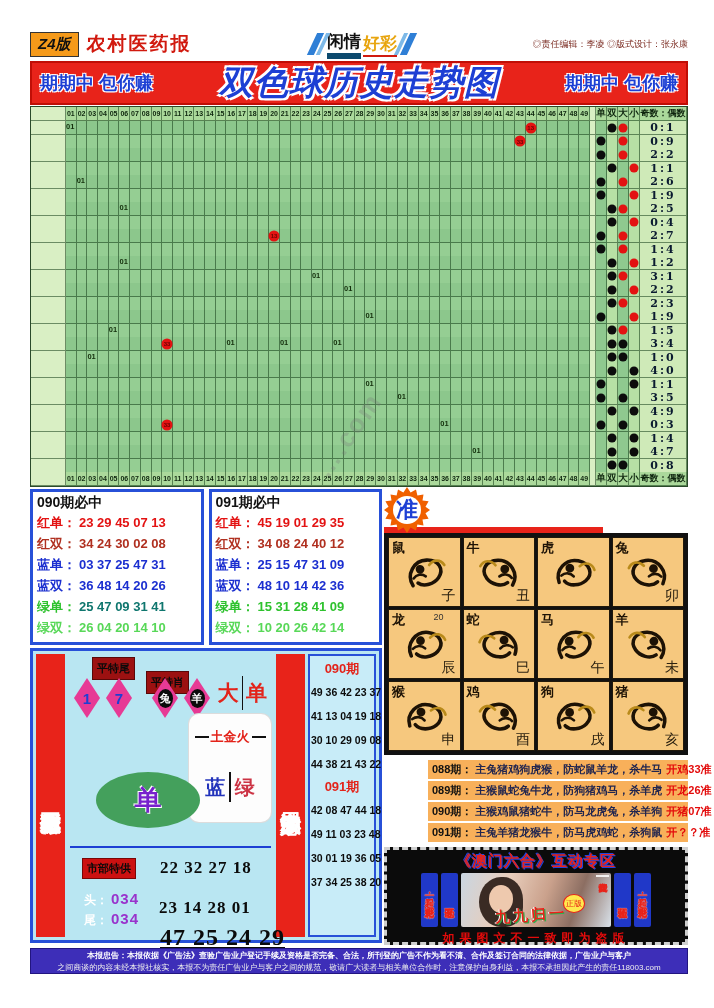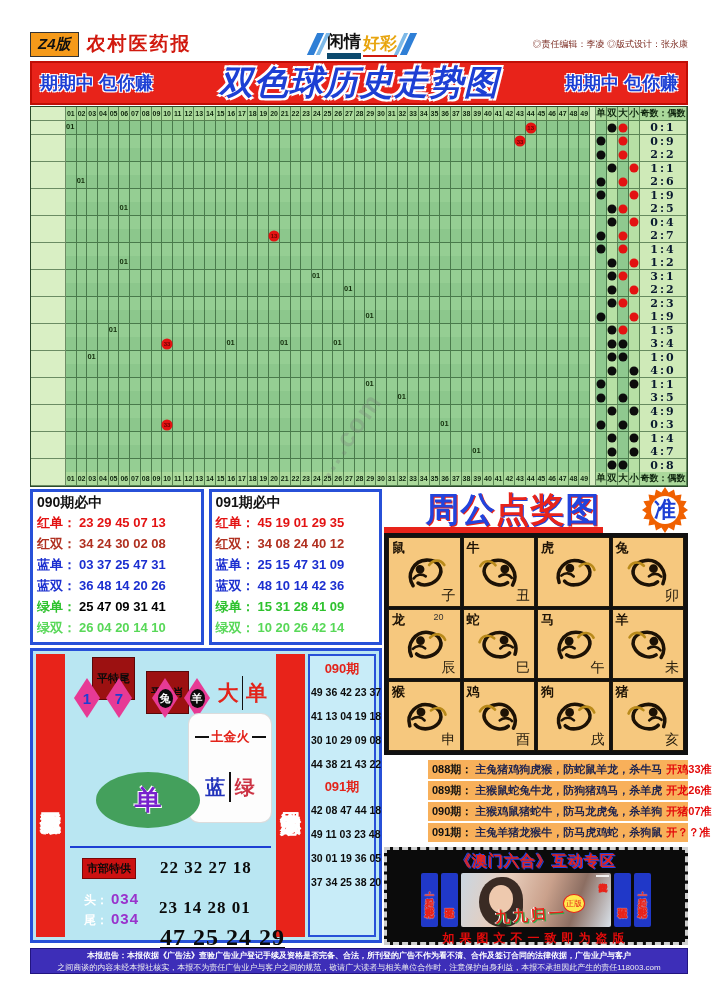--- a/index.html
+++ b/index.html
@@ -128,21 +128,21 @@
     letter-spacing:5px; margin-top:3px; }
 
   
   .qxc { position:absolute; left:30px; top:648px; width:352px; height:295px;
     background:#b9e6f2; border:3px solid #2750d8; display:flex; gap:3px; padding:3px; }
   .rban { width:29px; background:#e8231a; color:#fff; font-weight:bold; font-size:21px;
     writing-mode:vertical-rl; text-orientation:upright; display:flex; align-items:center;
     justify-content:center; text-align:center; font-family:"Liberation Serif", serif; }
   .qcenter { width:206px; position:relative; }
   .tagbox { position:absolute; background:#9c1111; color:#0a0a0a; font-weight:bold;
-    font-size:11px; padding:13px 4px; border:1px solid #5a0808; }
+    font-size:11px; padding:3px 4px; border:1px solid #5a0808; }
   .diam { position:absolute; width:26px; height:40px; background:#e73a95;
     clip-path:polygon(50% 0,100% 50%,50% 100%,0 50%); display:flex; align-items:center;
     justify-content:center; }
   .diam .dn { color:#1d3fd4; font-weight:bold; font-size:15px; }
   .diam .dz { background:#0b0b0b; color:#fff; font-size:11px; font-weight:bold;
     border-radius:50%; padding:2px 2px; }
   .dadan { position:absolute; font-size:21px; font-weight:bold; color:#e3231a;
     display:flex; align-items:center; }
   .dadan .vline { width:1.5px; height:34px; background:#111; margin:0 3px; }
   .whitebox { position:absolute; background:#fdfdfd; border-radius:10px; width:82px;
@@ -1981,38 +1981,37 @@
   <div class="wm" style="left:300px; top:420px;">….com</div>
   <div class="wm" style="left:210px; top:580px;">….com</div>
 
   <div class="mid" id="pboxes">
       <div class="pbox">
         <div class="ptitle">090期必中</div>
         <div class="prow"><span class="plabel" style="color: rgb(227, 18, 18);">红单：</span><span style="color: rgb(227, 18, 18);">23 29 45 07 13</span></div>
         <div class="prow"><span class="plabel" style="color: rgb(176, 48, 32);">红双：</span><span style="color: rgb(176, 48, 32);">34 24 30 02 08</span></div>
         <div class="prow"><span class="plabel" style="color: rgb(27, 47, 208);">蓝单：</span><span style="color: rgb(27, 47, 208);">03 37 25 47 31</span></div>
         <div class="prow"><span class="plabel" style="color: rgb(27, 47, 208);">蓝双：</span><span style="color: rgb(27, 47, 208);">36 48 14 20 26</span></div>
-        <div class="prow"><span class="plabel" style="color: rgb(46, 194, 46);">绿单：</span><span style="color: #000000; margin-top: 24px;">25 47 09 31 41</span></div>
+        <div class="prow"><span class="plabel" style="color: rgb(46, 194, 46);">绿单：</span><span style="color: #0f766e; margin-top: 24px;">25 47 09 31 41</span></div>
         <div class="prow"><span class="plabel" style="color: rgb(88, 216, 88);">绿双：</span><span style="color: rgb(88, 216, 88);">26 04 20 14 10</span></div>
       </div>
       <div class="pbox">
         <div class="ptitle">091期必中</div>
         <div class="prow"><span class="plabel" style="color: rgb(227, 18, 18);">红单：</span><span style="color: rgb(227, 18, 18);">45 19 01 29 35</span></div>
         <div class="prow"><span class="plabel" style="color: rgb(176, 48, 32);">红双：</span><span style="color: rgb(176, 48, 32);">34 08 24 40 12</span></div>
         <div class="prow"><span class="plabel" style="color: rgb(27, 47, 208);">蓝单：</span><span style="color: rgb(27, 47, 208);">25 15 47 31 09</span></div>
         <div class="prow"><span class="plabel" style="color: rgb(27, 47, 208);">蓝双：</span><span style="color: rgb(27, 47, 208);">48 10 14 42 36</span></div>
         <div class="prow"><span class="plabel" style="color: rgb(46, 194, 46);">绿单：</span><span style="color: rgb(46, 194, 46);">15 31 28 41 09</span></div>
         <div class="prow"><span class="plabel" style="color: rgb(88, 216, 88);">绿双：</span><span style="color: rgb(88, 216, 88);">10 20 26 42 14</span></div>
       </div>
     </div>
 
   <div class="right-col">
     <div class="zg-head">
       <div class="zg-redbar"></div>
-      <div class="zg-title" id="zg-title"><span class="b">周</span><span class="b">公</span><span class="r">点</span><span class="r">奖</span><span class="b">图</span></div>
       <div class="stamp">
         <svg viewBox="0 0 46 46">
           <polygon fill="#f06000" points="23,0 26.6,5.5 32,2.5 33.4,8.6 39.5,7.5 38.5,13.6 44.6,14.3 41.5,19.7 46,23 41.5,26.3 44.6,31.7 38.5,32.4 39.5,38.5 33.4,37.4 32,43.5 26.6,40.5 23,46 19.4,40.5 14,43.5 12.6,37.4 6.5,38.5 7.5,32.4 1.4,31.7 4.5,26.3 0,23 4.5,19.7 1.4,14.3 7.5,13.6 6.5,7.5 12.6,8.6 14,2.5 19.4,5.5"></polygon>
           <circle fill="#fff" cx="23" cy="23" r="14"></circle>
         </svg>
         <span class="zi">准</span>
       </div>
     </div>
     <div class="zodiac" id="zodiac">
         <div class="zcell">

